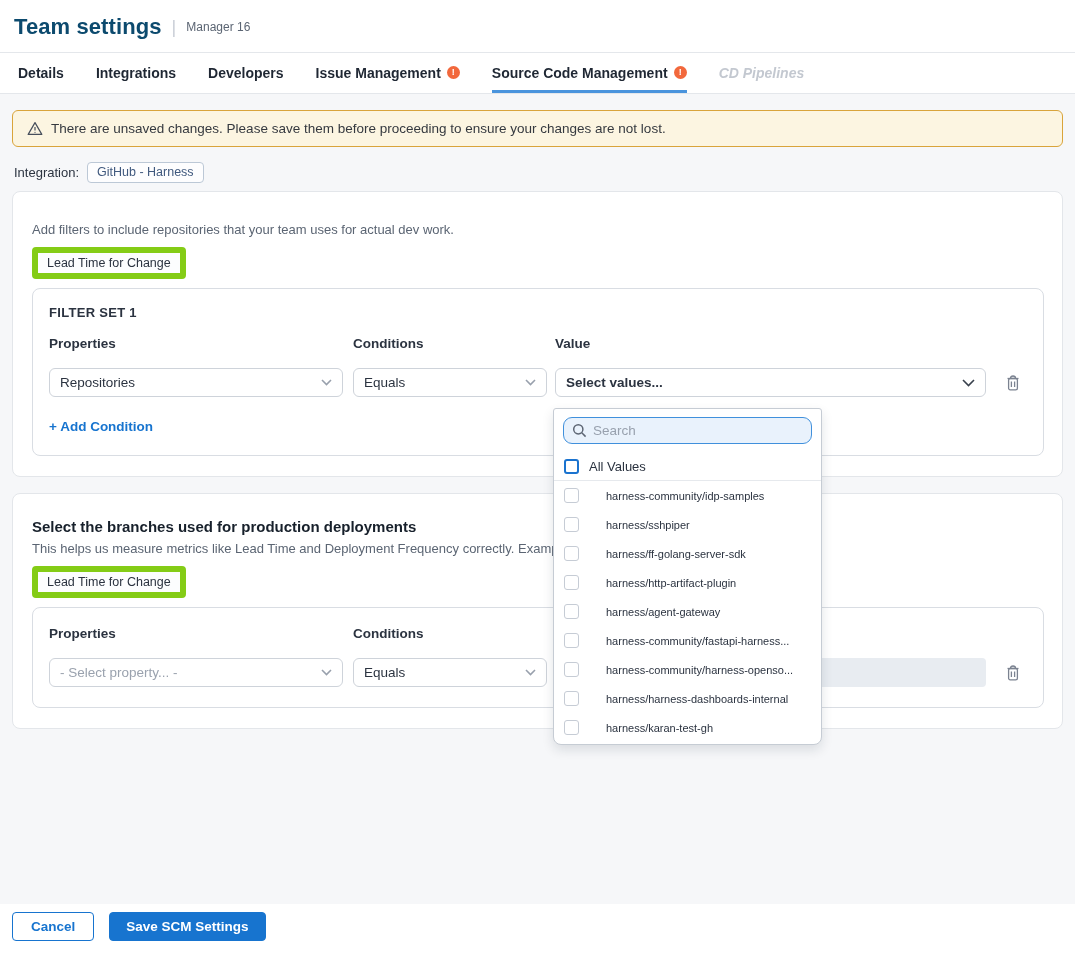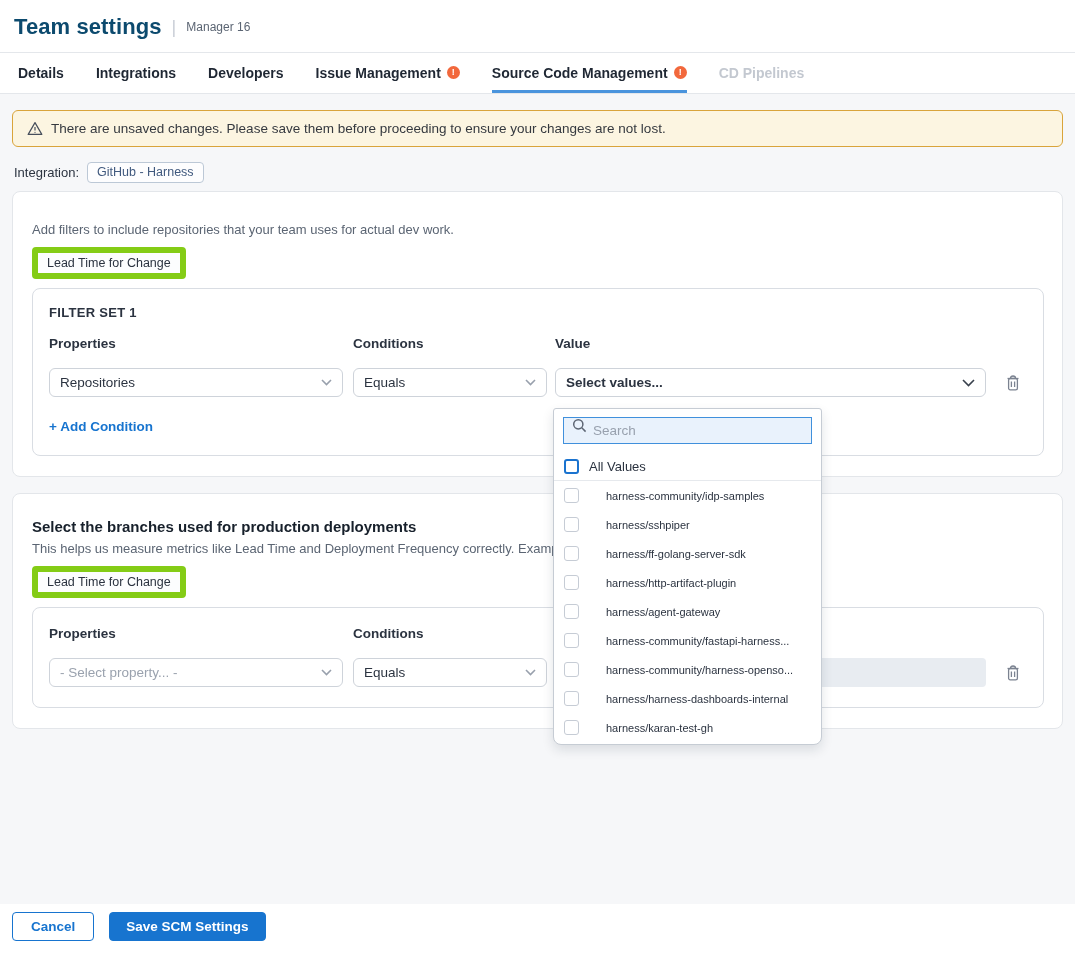--- a/index.html
+++ b/index.html
@@ -10,21 +10,21 @@
   
   .header { background:#fff; padding:14px 14px 12px 14px; border-bottom:1px solid #e4e7eb; display:flex; align-items:center; gap:10px; }
   .header h1 { font-size:22px; font-weight:700; color:#0c4a6e; letter-spacing:.1px; }
   .header .sep { color:#c9ced6; font-size:18px; font-weight:300; }
   .header .sub { font-size:12px; color:#5b6573; }
 
   
   .tabs { background:#fff; border-bottom:1px solid #e4e7eb; display:flex; gap:32px; padding:0 18px; height:41px; align-items:stretch; }
   .tab { display:flex; align-items:center; gap:6px; font-size:14px; font-weight:600; color:#1f2733; cursor:pointer; border-bottom:3px solid transparent; padding-top:2px; }
   .tab.active { border-bottom-color:#4a94dd; }
-  .tab.disabled { color:#c3c8d0; }
+  .tab.disabled { color:#c3c8d0;font-style:italic; }
   .badge { width:13px; height:13px; border-radius:50%; background:#f2683c; color:#fff; font-size:9px; font-weight:700; display:inline-flex; align-items:center; justify-content:center; line-height:1; }
 
   
   .banner { margin:16px 12px 0 12px; background:#fcf5e1; border:1px solid #d9a43b; border-radius:6px; padding:10px 14px; display:flex; align-items:center; gap:8px; font-size:13.5px; color:#35393f; }
 
   
   .integration { margin:15px 12px 8px 14px; display:flex; align-items:center; gap:8px; font-size:13px; color:#2b3340; }
   .int-chip { border:1px solid #bcc8d6; border-radius:4px; padding:2px 9px 3px 9px; font-size:12.5px; color:#40597e; background:#fdfdfe; }
 
   
@@ -45,21 +45,21 @@
   .sel-prop { width:294px; margin-right:10px; }
   .sel-cond { width:194px; margin-right:8px; }
   .sel-value { width:431px; font-weight:600; }
   .value-disabled { width:431px; height:29px; border-radius:4px; background:#e8ecf1; }
   .trashbtn { margin-left:19px; background:none; border:none; cursor:pointer; display:flex; align-items:center; }
   .add-cond { margin-top:22px; font-size:13.5px; font-weight:700; color:#1774cf; background:none; border:none; cursor:pointer; }
 
   
   .dropdown { position:absolute; left:553px; top:408px; width:269px; height:337px; background:#fff; border:1px solid #c6ccd4; border-radius:3px 3px 8px 8px; box-shadow:0 5px 12px rgba(20,30,50,.12); z-index:50; overflow:hidden; }
   .search-wrap { padding:8px 9px; }
-  .search-box { height:27px; background:#e9f2fc; border:1.5px solid #4090dc; border-radius:0; display:flex; padding:0 8px; gap:6px; }
+  .search-box { height:27px; background:#e9f2fc; border:1.5px solid #4090dc; border-radius:9px; display:flex; align-items:center; padding:0 8px; gap:6px; }
   .search-box input { flex:1; border:none; outline:none; background:transparent; font-size:13.5px; color:#2b3340; font-family:inherit; }
   .search-box input::placeholder { color:#98a1ae; }
   .opt-row { height:29px; display:flex; align-items:center; padding-left:10px; gap:27px; font-size:11px; color:#2b3340; cursor:pointer; }
   .opt-row.all { border-bottom:1px solid #e6e9ed; font-size:13px; gap:10px; }
   .cb { width:15px; height:15px; border:1.5px solid #c6ccd5; border-radius:3px; background:#fff; flex:0 0 auto; }
   .cb.blue { border:2px solid #1a73cf; }
   .opt-label { white-space:nowrap; overflow:hidden; text-overflow:ellipsis; padding-right:8px; }
 
   
   .footer { position:absolute; left:0; bottom:0; width:100%; height:50px; background:#fff; padding:8px 0 0 12px; display:flex; gap:15px; }

